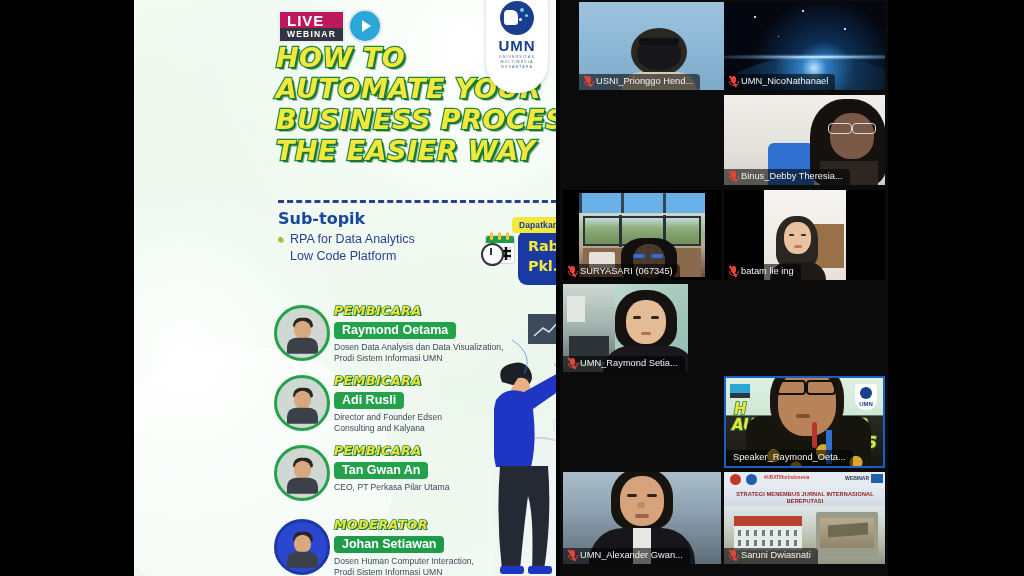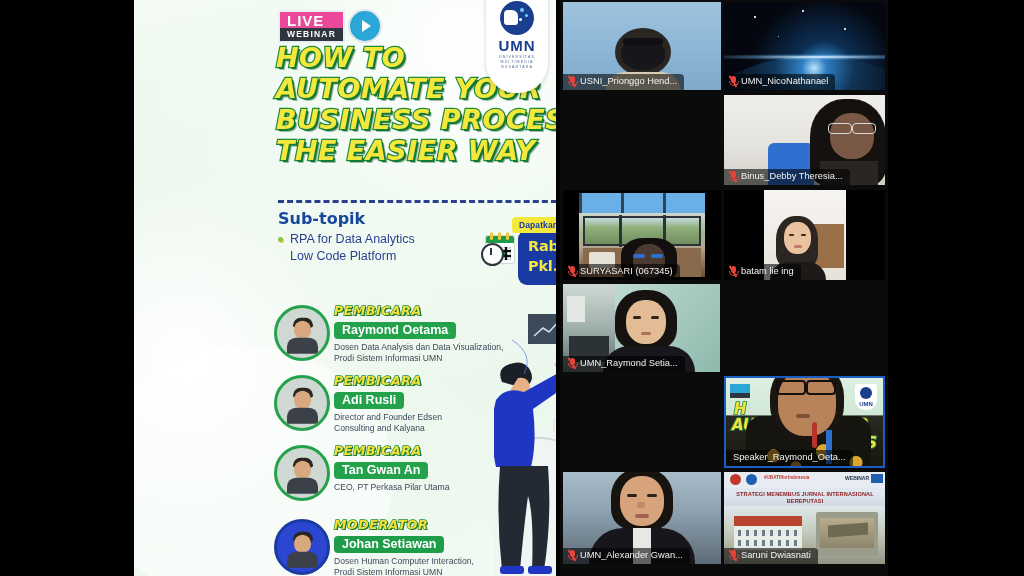--- a/index.html
+++ b/index.html
@@ -11,21 +11,21 @@
   .share-stage{position:absolute;left:134px;top:0;width:422px;height:576px;background:#eef7ef;overflow:hidden;}
   .poster{position:absolute;inset:0;
      background:
        radial-gradient(circle at 78% 8%, #ffffff 0%, #f2fbf3 26%, rgba(242,251,243,0) 55%),
        radial-gradient(circle at 12% 62%, #ffffff 0%, #eef8ef 35%, rgba(238,248,239,0) 70%),
        linear-gradient(160deg,#f4fbf4 0%,#e8f5e9 40%,#eaf6ec 70%,#f3fbf4 100%);}
   .poster:after{content:"";position:absolute;left:-40px;bottom:-30px;width:300px;height:260px;border-radius:50%;background:rgba(255,255,255,.55);}
 
   .live-badge{position:absolute;left:144px;top:9px;display:flex;align-items:center;gap:3px;z-index:6;}
   .live-badge .lb-left{display:flex;flex-direction:column;}
-  .live-badge .lb-live{background:#ec4899;color:#fff;font-weight:bold;font-size:15px;letter-spacing:1px;
+  .live-badge .lb-live{background:#be185d;color:#fff;font-weight:bold;font-size:15px;letter-spacing:1px;
        padding:1px 7px 0 7px;line-height:15px;border:2px solid #e9eef1;border-bottom:none;font-style:normal;}
   .live-badge .lb-web{background:#2f3640;color:#fff;font-weight:bold;font-size:8.5px;letter-spacing:1.2px;
        padding:2px 7px;line-height:9px;border:2px solid #e9eef1;border-top:none;}
   .live-badge .lb-play{width:30px;height:30px;border-radius:50%;background:#2aa7d6;border:2.5px solid #dfe7ea;
        display:flex;align-items:center;justify-content:center;}
   .live-badge .lb-play i{display:block;width:0;height:0;border-left:9px solid #fff;border-top:6px solid transparent;border-bottom:6px solid transparent;margin-left:3px;}
 
   .headline{position:absolute;left:142px;top:42px;width:360px;z-index:5;}
   .headline .hl{font-family:"DejaVu Sans",sans-serif;font-weight:bold;font-style:italic;
        font-size:27px;line-height:31px;letter-spacing:.5px;color:#f5e83c;
@@ -304,21 +304,21 @@
       <path d="M126 206 q20 -8 42 0 q6 36 0 62 h-16 q2 -34 -4 -44 q-8 12 -8 44 h-16 q-6 -32 2 -62z" fill="#232a34"></path>
       <rect x="124" y="266" width="22" height="8" rx="3" fill="#2f9e44"></rect>
       <rect x="152" y="266" width="22" height="8" rx="3" fill="#2f9e44"></rect>
       <path d="M150 214 h6 v48 h-6z" fill="#4a5562"></path>
       <path d="M130 256 h52 v4 h-52z" fill="#4a5562"></path>
     </svg>
   </div>
 
   <div class="grid">
 
-    <div class="tile" style="left:3px;top:2px;width:158px;height:88px;">
+    <div class="tile" style="left:19px;top:2px;width:158px;height:88px;">
       <div class="vid sc-wall">
         <div class="blob" style="left:52px;top:26px;width:56px;height:48px;background:#2a2622;"></div>
         <div class="blob" style="left:58px;top:38px;width:44px;height:30px;background:#17161a;border-radius:40% 40% 48% 48%;"></div>
         <div style="position:absolute;left:60px;top:36px;width:40px;height:7px;background:#101014;border-radius:3px;"></div>
         <div style="position:absolute;left:42px;top:70px;width:76px;height:20px;background:#d8cdb4;border-radius:30px 30px 0 0;"></div>
       </div>
       <div class="namebar">
         <span class="mic">
             <span class="cap"></span>
             <span class="arc"></span>
@@ -413,21 +413,21 @@
       <div class="namebar">
         <span class="mic">
             <span class="cap"></span>
             <span class="arc"></span>
             <span class="slash"></span>
           </span>
         <span class="nm">batam lie ing</span>
       </div>
     </div>
 
-    <div class="tile" style="left:3px;top:284px;width:125px;height:88px;padding-left:32px;">
+    <div class="tile" style="left:3px;top:284px;width:125px;height:88px;">
       <div class="vid sc-teal">
         <div style="position:absolute;left:0;top:0;width:52px;height:88px;background:linear-gradient(180deg,#cfd9d4 0%,#9fb0ac 50%,#5d6a66 100%);"></div>
         <div style="position:absolute;left:4px;top:12px;width:18px;height:26px;background:#e2e7e2;"></div>
         <div style="position:absolute;left:6px;top:52px;width:40px;height:26px;background:#2c3336;"></div>
         <div class="blob" style="left:52px;top:6px;width:62px;height:60px;background:#151210;border-radius:46% 46% 34% 34%;"></div>
         <div class="blob" style="left:63px;top:16px;width:40px;height:44px;background:#e3bb95;border-radius:46%;"></div>
         <div style="position:absolute;left:70px;top:32px;width:8px;height:3px;background:#30241c;border-radius:2px;"></div>
         <div style="position:absolute;left:88px;top:32px;width:8px;height:3px;background:#30241c;border-radius:2px;"></div>
         <div style="position:absolute;left:78px;top:48px;width:10px;height:3px;background:#b0715c;border-radius:3px;"></div>
         <div style="position:absolute;left:40px;top:62px;width:92px;height:26px;background:#17171c;border-radius:30px 30px 0 0;"></div>

